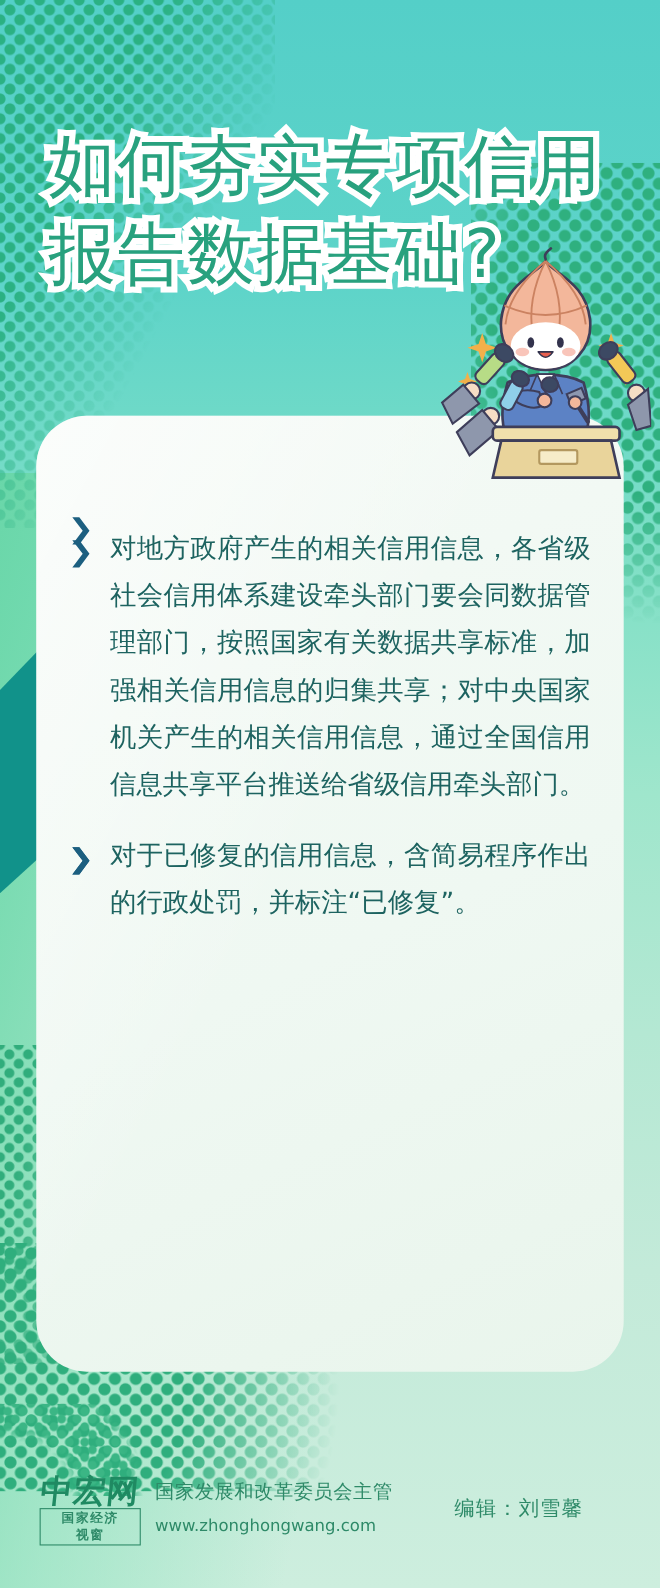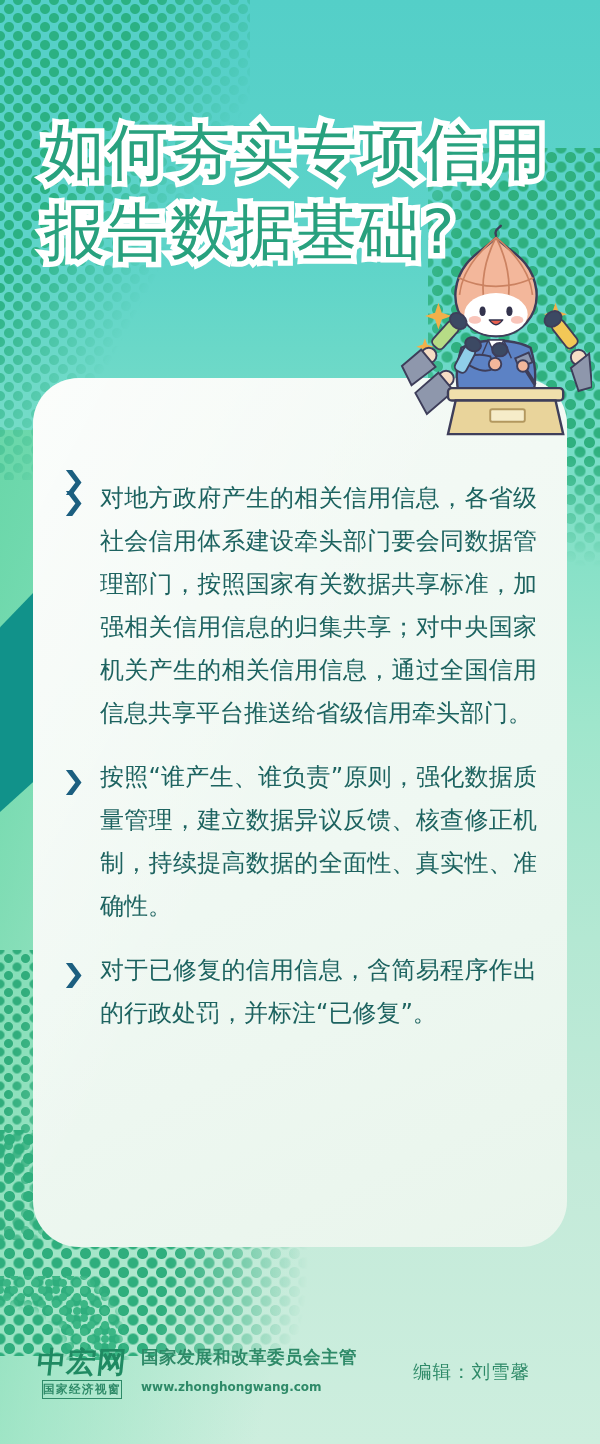--- a/index.html
+++ b/index.html
@@ -98,25 +98,25 @@
     color:#2e8a68;
   }
   .logo-block{width:92px;flex:0 0 auto;text-align:center;}
   .logo-main{
     font-family:"DejaVu Serif",serif;font-weight:800;font-size:29px;
     color:#1f8a62;transform:skewX(-6deg);letter-spacing:1px;line-height:32px;
   }
   .logo-sub{
     margin-top:0;display:inline-block;
     font-size:11.5px;font-weight:600;letter-spacing:1.5px;
-    border:1.5px solid #2e8a68;padding:1px 0;color:#2e8a68;
+    border:1.5px solid #2e8a68;padding:1px 13px;color:#2e8a68;
   }
   .org-block{margin-left:13px;}
-  .org-line{font-size:17.5px;font-weight:700;letter-spacing:.5px;line-height:30px;}
-  .org-site{font-size:12px;font-weight:700;line-height:30px;}
+  .org-line{font-size:17.5px;font-weight:400;letter-spacing:.5px;line-height:30px;}
+  .org-site{font-size:15px;font-weight:400;line-height:30px;}
   .credits{margin-left:auto;margin-right:70px;text-align:center;}
   .credits div{font-size:18.5px;letter-spacing:1px;line-height:30px;}
 </style>
 </head>
 <body>
 
 <div class="layer bg-grad"></div>
 <div class="layer left-green"></div>
 <div class="layer stripe"></div>
 <div class="layer dots dots-tl"></div>
@@ -140,21 +140,20 @@
   <ul class="bullets">
     <li class="bullet">
       <span class="b-ico">❯</span>
     </li>
     <li class="bullet">
       <span class="b-ico">❯</span>
       <span class="b-txt">对地方政府产生的相关信用信息，各省级社会信用体系建设牵头部门要会同数据管理部门，按照国家有关数据共享标准，加强相关信用信息的归集共享；对中央国家机关产生的相关信用信息，通过全国信用信息共享平台推送给省级信用牵头部门。</span>
     </li>
     <li class="bullet">
       <span class="b-ico">❯</span>
-      <span class="b-txt">按照“谁产生、谁负责”原则，强化数据质量管理，建立数据异议反馈、核查修正机制，持续提高数据的全面性、真实性、准确性。</span>
     </li>
     <li class="bullet">
       <span class="b-ico">❯</span>
       <span class="b-txt">对于已修复的信用信息，含简易程序作出的行政处罚，并标注“已修复”。</span>
     </li>
   </ul>
 </div>
 
 <svg class="layer mascot" viewBox="0 0 200 225" xmlns="http://www.w3.org/2000/svg">
 

